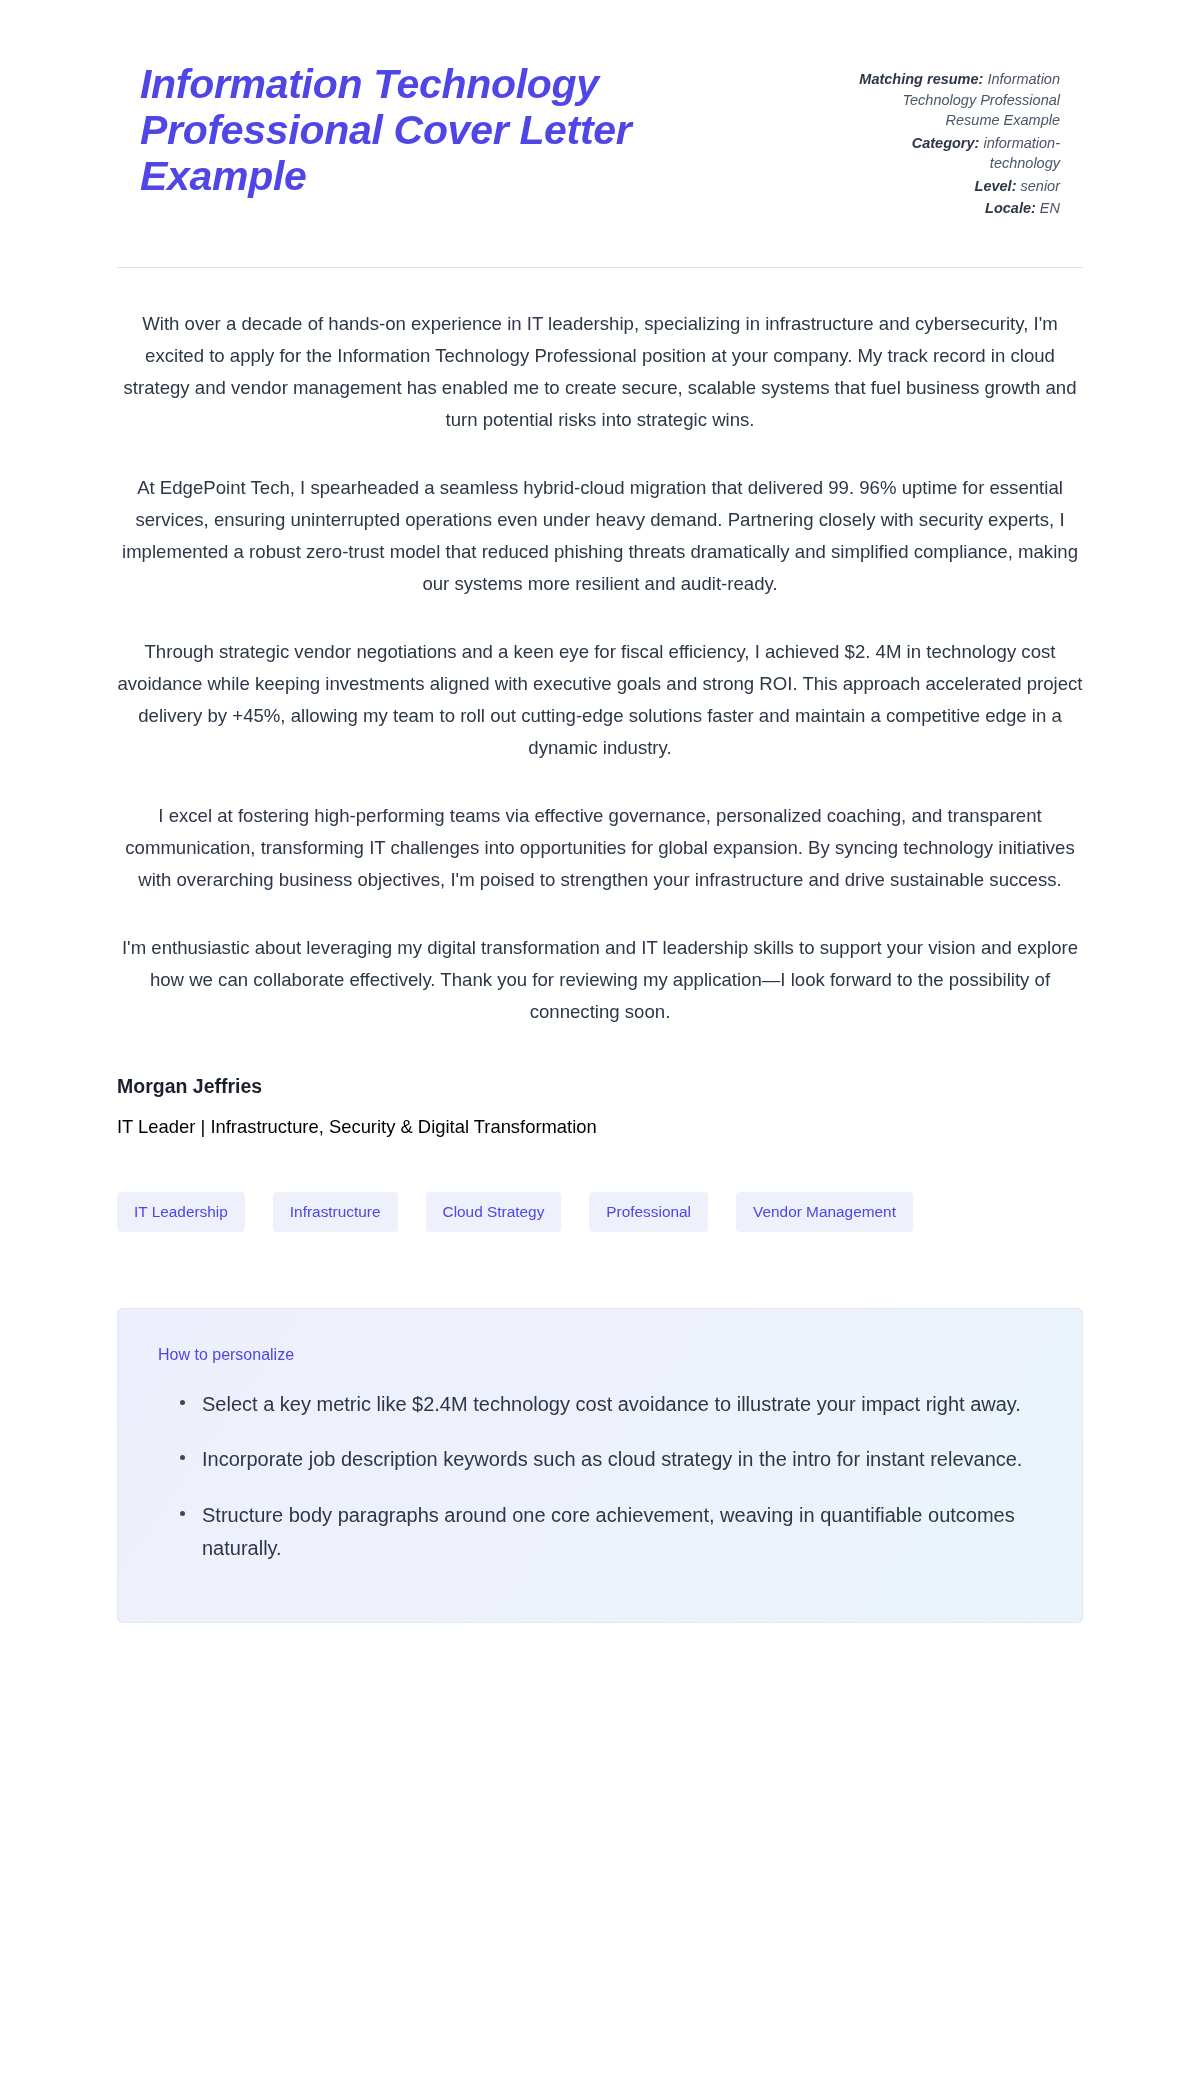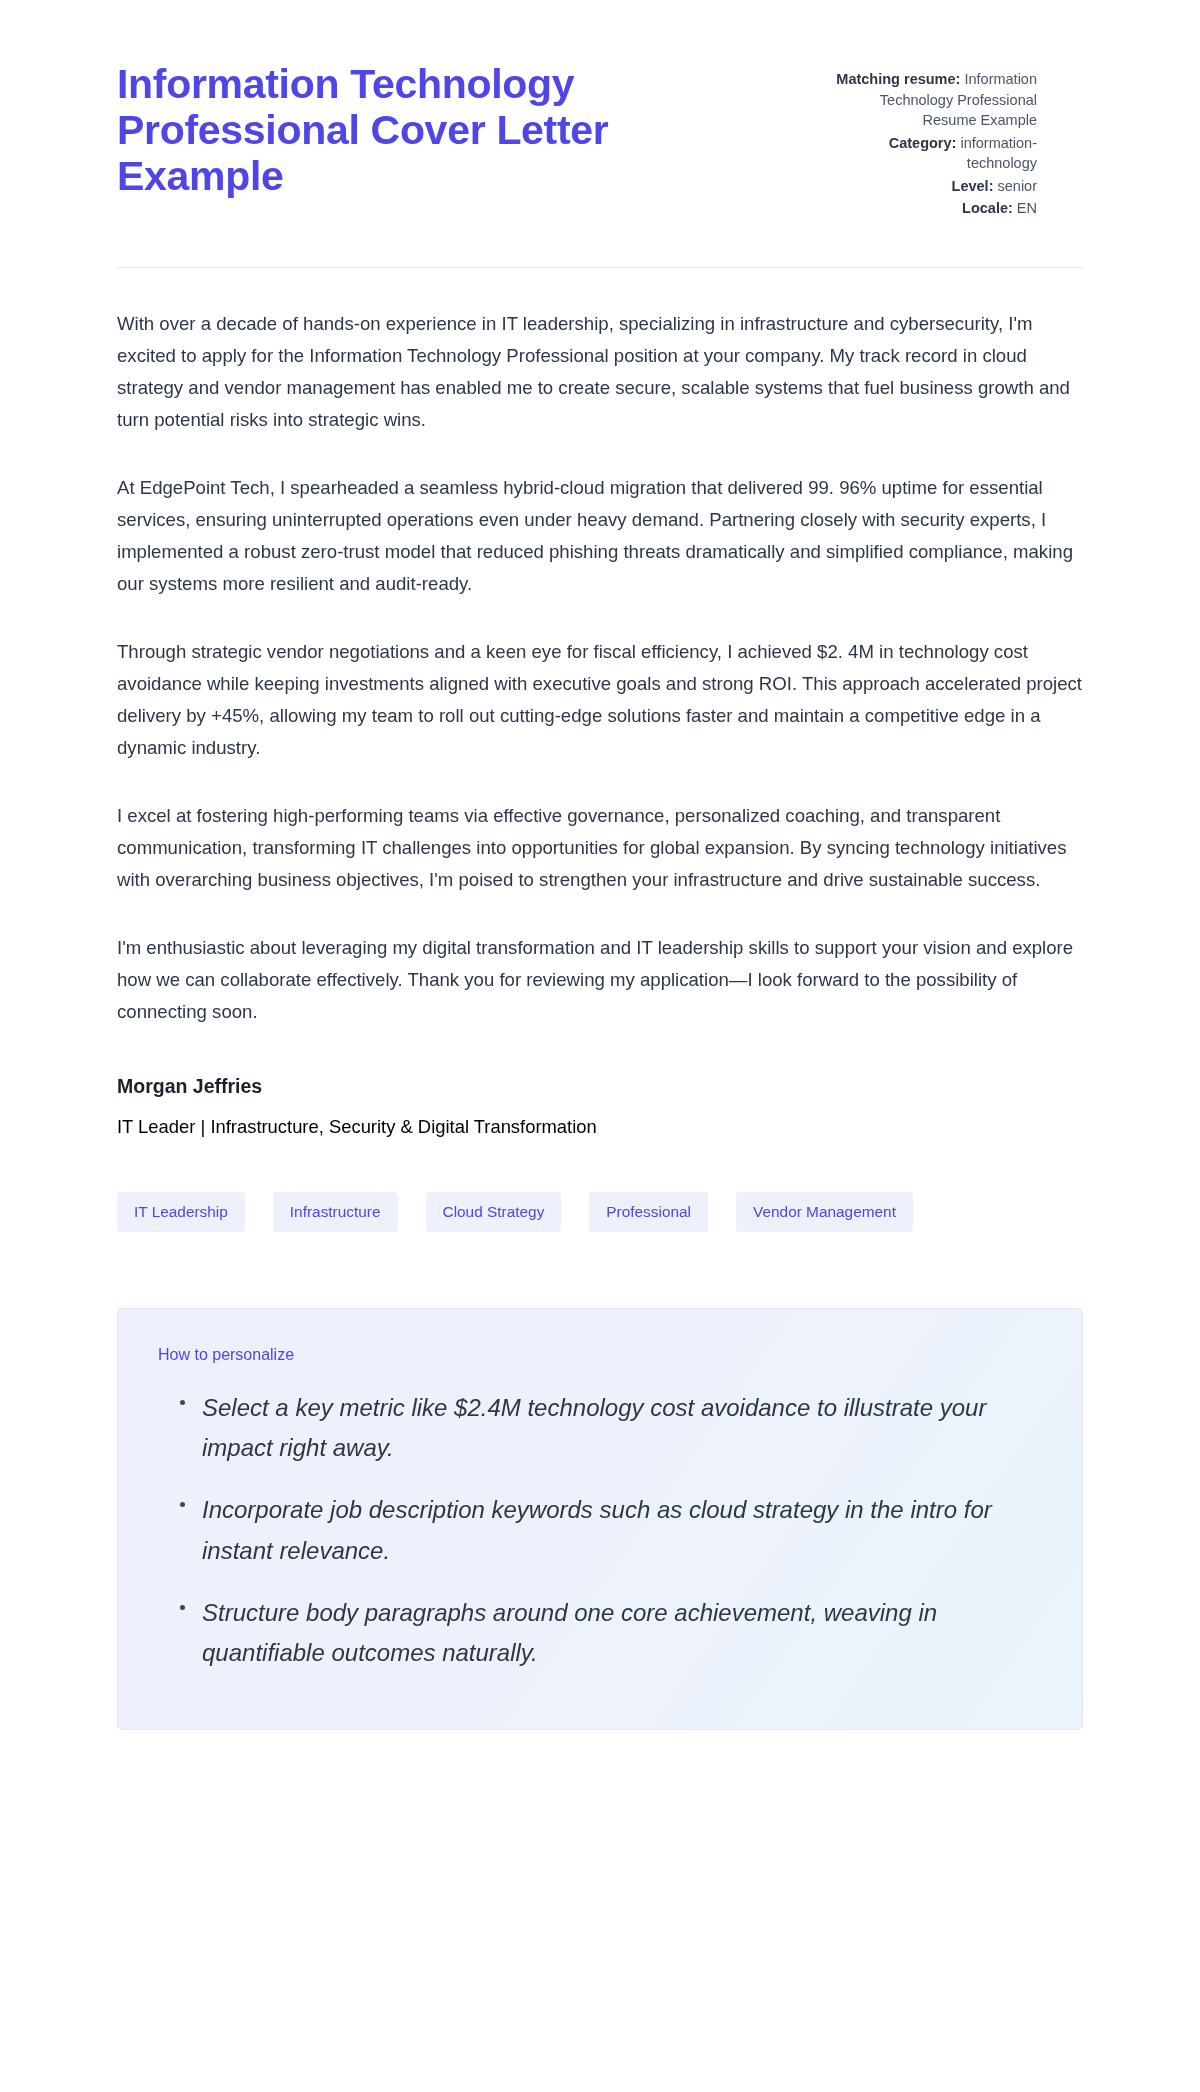--- a/index.html
+++ b/index.html
@@ -27,23 +27,24 @@
   .inner {
     width: 966px;
     margin: 0 auto;
     padding: 0 0px;
   }
 
   
   .header {
     display: flex;
     align-items: flex-start;
-    justify-content: flex-start;
+    justify-content: center;
     gap: 48px;
     padding: 22px 0 0 0;
+    font-style: italic;
   }
 
   .header-left {
     flex: 1 1 auto;
     max-width: 660px;
   }
 
   .doc-title {
     margin: 0;
     font-size: 41px;
@@ -95,21 +96,21 @@
     font-weight: 700;
     color: #4f46e5;
     line-height: 1.3;
   }
 
   .para {
     margin: 0 0 36px 0;
     font-size: 18.6px;
     line-height: 1.72;
     color: #2d3748;
-    text-align: left;
+    text-align: center;
   }
 
   
   .signature {
     margin-top: 46px;
   }
   .sig-name {
     margin: 0;
     font-size: 19.5px;
     font-weight: 700;
@@ -155,26 +156,25 @@
     color: #4f46e5;
     line-height: 1.3;
   }
   .callout-list {
     margin: 0;
     padding: 0 0 0 22px;
     list-style: none;
   }
   .callout-list li {
     position: relative;
-    font-size: 24px;
+    font-size: 20px;
     line-height: 1.68;
     color: #2d3748;
     margin-bottom: 22px;
     padding-left: 22px;
-    font-style: italic;
   }
   .callout-list li:last-child { margin-bottom: 16px; }
   .callout-list li::before {
     content: "";
     position: absolute;
     left: 0;
     top: 12px;
     width: 5px;
     height: 5px;
     border-radius: 50%;

